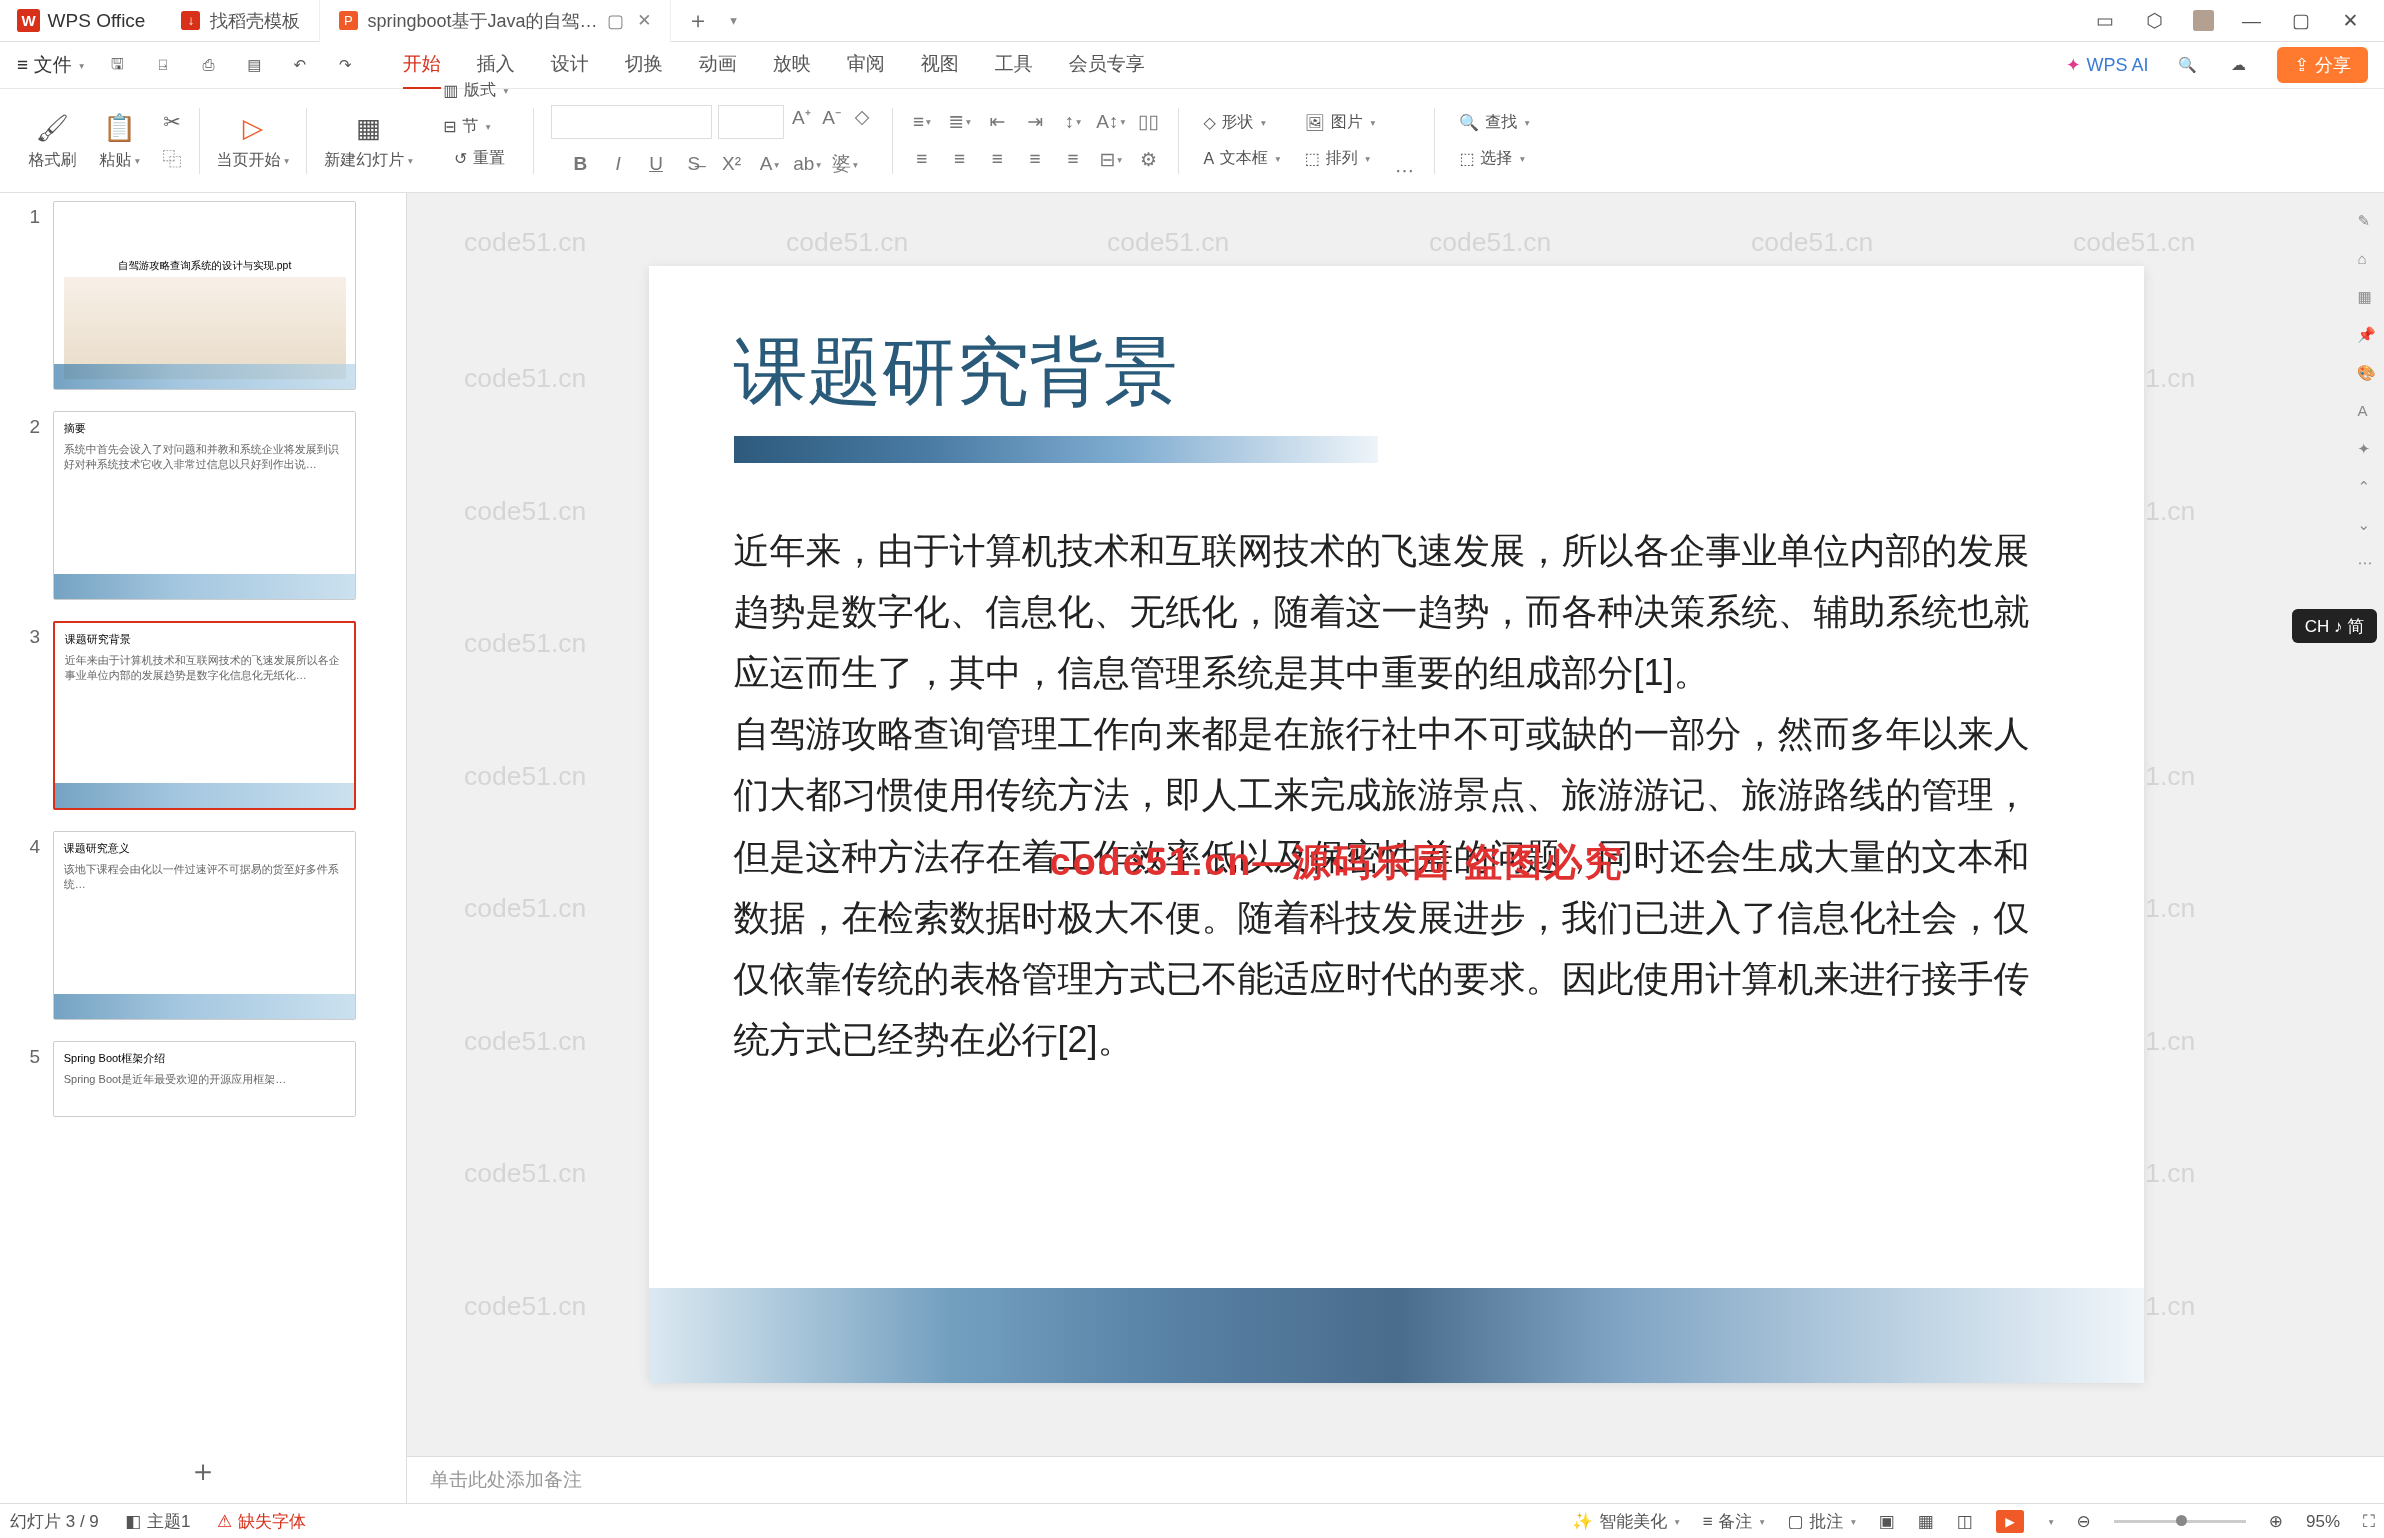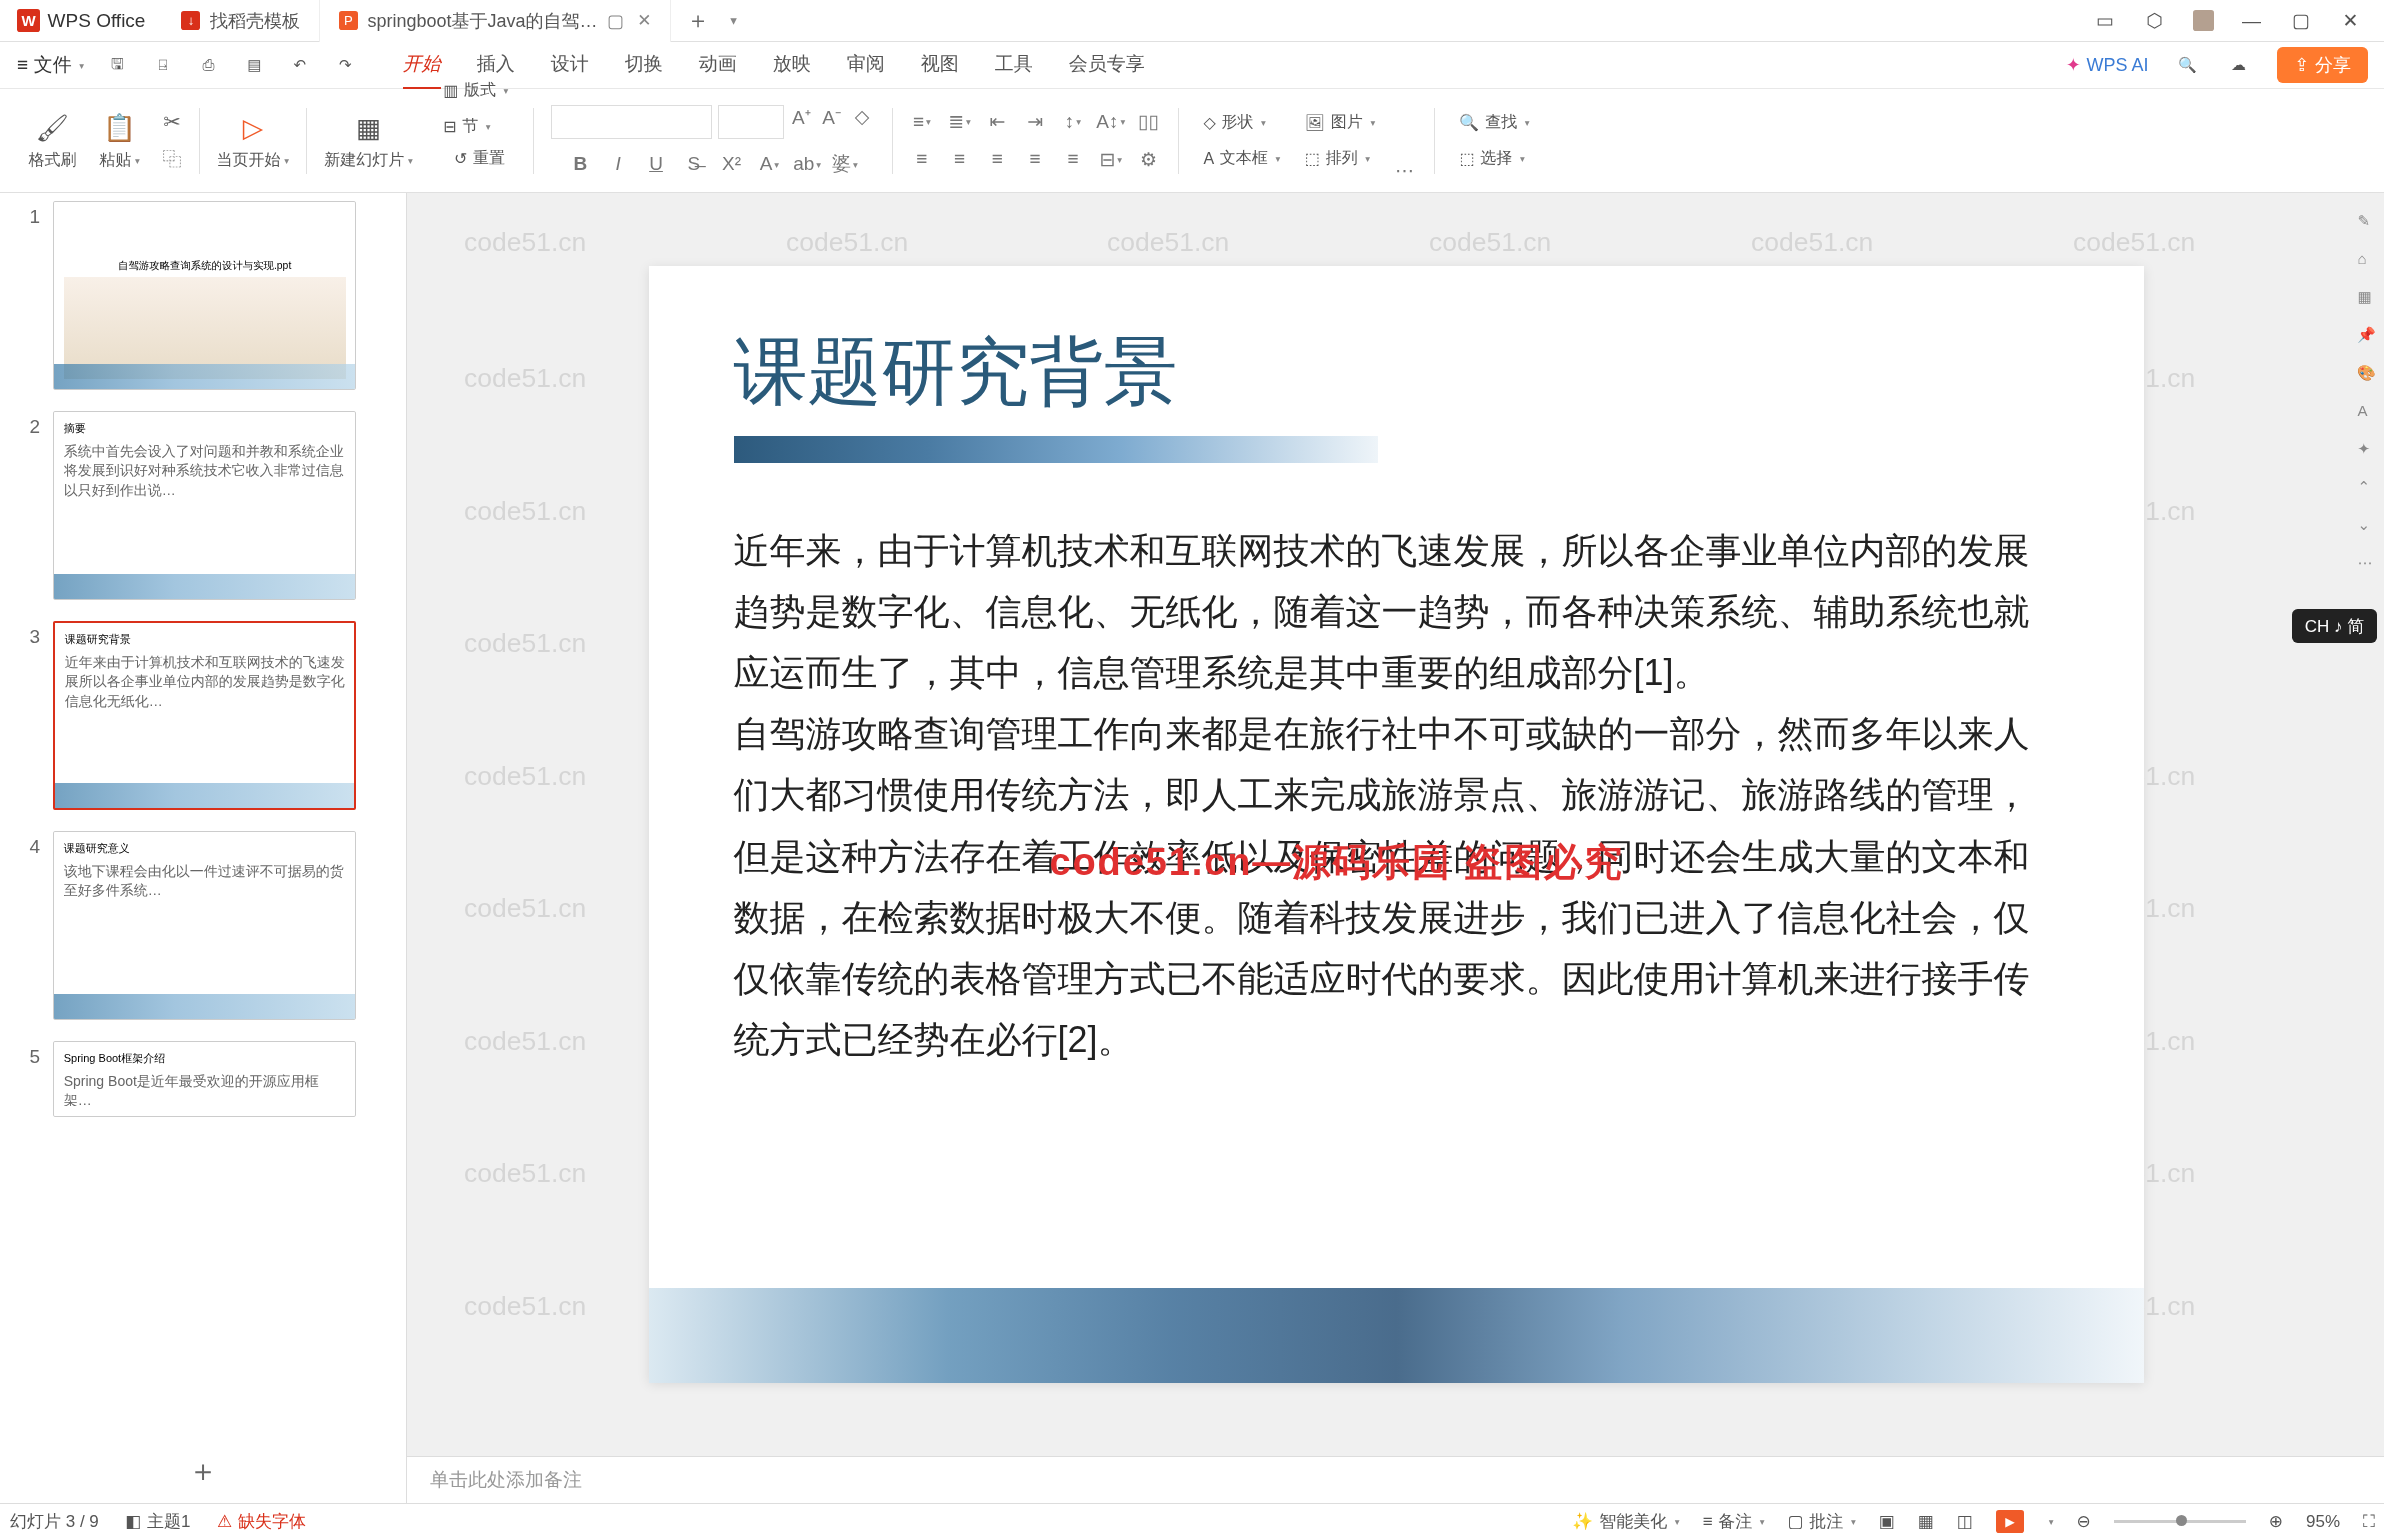--- a/index.html
+++ b/index.html
@@ -19,21 +19,21 @@
 .win-controls { margin-left: auto; display: flex; align-items: center; gap: 26.5px; padding-right: 23px; }
 .win-btn { width: 23px; height: 23px; display: flex; align-items: center; justify-content: center; color: #555; font-size: 19px; }
 
 
 .menubar { height: 47px; background: #fff; display: flex; align-items: center; padding: 0 17px; border-bottom: 0.9px solid #e8e8e8; }
 .menu-left { display: flex; align-items: center; gap: 21px; }
 .menu-file { display: flex; align-items: center; gap: 5.7px; font-size: 19px; color: #333; }
 .menu-iconbtn { width: 24.6px; height: 24.6px; display: flex; align-items: center; justify-content: center; color: #555; }
 .menu-tabs { display: flex; gap: 36px; margin-left: 45px; }
 .menu-tab { font-size: 19px; color: #555; padding: 9.5px 0; cursor: pointer; }
-.menu-tab.active { color: #d9301a; border-bottom: 2.8px solid #d9301a; font-weight: 500; font-style: italic; }
+.menu-tab.active { color: #d9301a; border-bottom: 2.8px solid #d9301a; font-weight: 500; }
 .menu-right { margin-left: auto; display: flex; align-items: center; gap: 26.5px; }
 .wps-ai { color: #3a7bd5; font-size: 18px; display: flex; align-items: center; gap: 5.7px; }
 .share-btn { background: #ff7a2e; color: #fff; padding: 5.7px 17px; border-radius: 5.7px; font-size: 18px; display: flex; align-items: center; gap: 5.7px; }
 
 
 .ribbon { height: 104px; background: #fff; display: flex; align-items: center; padding: 0 17px; border-bottom: 0.9px solid #e0e0e0; gap: 0; }
 .rib-group { display: flex; flex-direction: column; align-items: center; gap: 3.8px; padding: 0 11.4px; height: 85px; justify-content: center; }
 .rib-group.row { flex-direction: row; gap: 9.5px; }
 .rib-sep { width: 0.9px; height: 66px; background: #e0e0e0; margin: 0 5.7px; }
 .rib-icon-lg { width: 36px; height: 36px; display: flex; align-items: center; justify-content: center; color: #555; font-size: 26.5px; }
@@ -54,21 +54,21 @@
 .side-tabs { display: flex; align-items: center; padding: 13.2px 30px; gap: 28px; }
 .side-tab { font-size: 19px; color: #888; padding-bottom: 7.6px; }
 .side-tab.active { color: #d9301a; border-bottom: 2.8px solid #d9301a; }
 .side-collapse { margin-left: auto; color: #888; font-size: 17px; }
 .thumbs { flex: 1; overflow-y: auto; padding: 7.6px 17px 19px 17px; }
 .thumb-row { display: flex; align-items: flex-start; gap: 13.2px; margin-bottom: 21px; }
 .thumb-num { width: 23px; text-align: right; font-size: 19px; color: #666; padding-top: 5.7px; }
 .thumb-img { width: 303px; height: 189px; background: #fff; border: 0.9px solid #ccc; border-radius: 1.9px; position: relative; overflow: hidden; padding: 9.5px; display: flex; flex-direction: column; }
 .thumb-img.selected { border: 2.8px solid #d9301a; }
 .thumb-title { font-size: 11px; margin-bottom: 5.7px; }
-.thumb-body { font-size: 14px; color: #666; line-height: 1.4; overflow: hidden; }
+.thumb-body { font-size: 11px; color: #666; line-height: 1.4; overflow: hidden; }
 .thumb-footer { height: 24.6px; background: linear-gradient(90deg, #3a7ba8 0%, #7badd1 40%, #b5d4e8 100%); position: absolute; bottom: 0; left: 0; right: 0; opacity: 0.7; }
 .thumb-add { display: flex; justify-content: center; padding: 11.4px 0; }
 .thumb-add-btn { font-size: 30px; color: #666; }
 
 
 .slide-area { flex: 1; display: flex; flex-direction: column; background: #f0f0f0; }
 .slide-canvas { flex: 1; display: flex; align-items: center; justify-content: center; position: relative; padding: 19px 38px; }
 .slide { width: 1495px; height: 1117px; background: #fff; box-shadow: 0 1.9px 11.4px rgba(0,0,0,0.1); position: relative; padding: 57px 85px; }
 .slide-title { font-size: 74px; font-family: "SimSun", serif; color: #2a5a7a; margin-bottom: 13.2px; }
 .title-underline { width: 644px; height: 26.5px; background: linear-gradient(90deg, #2d5a7d 0%, #4a7ba3 30%, #7eabd0 60%, rgba(200,220,235,0.3) 100%); margin-bottom: 57px; }

